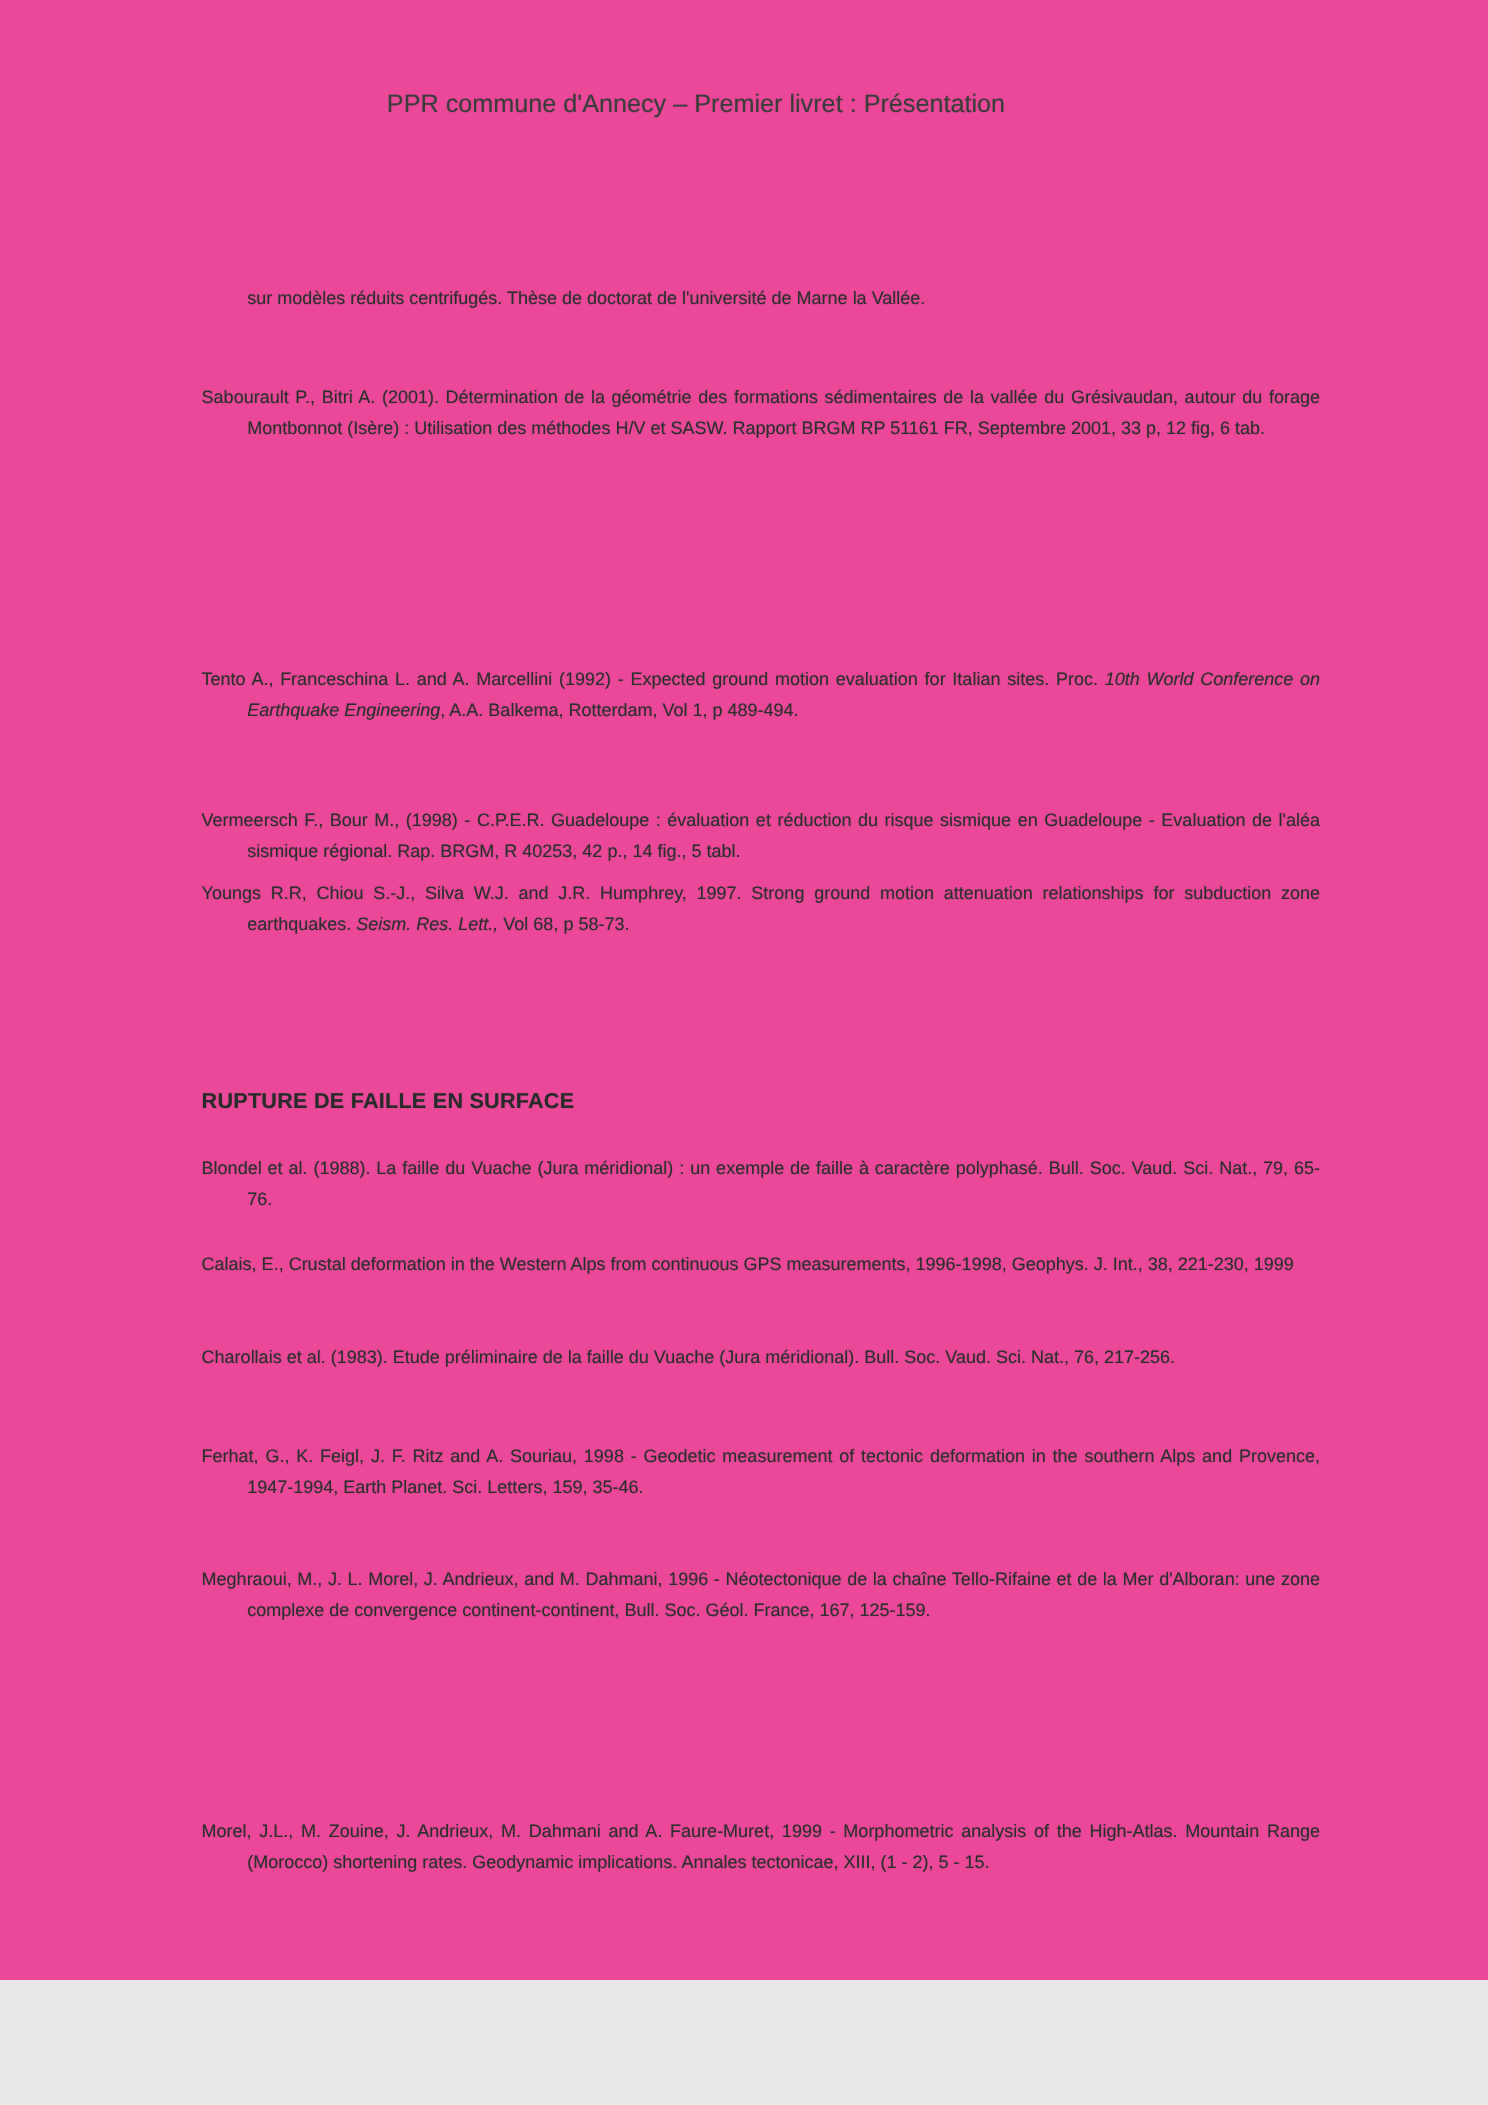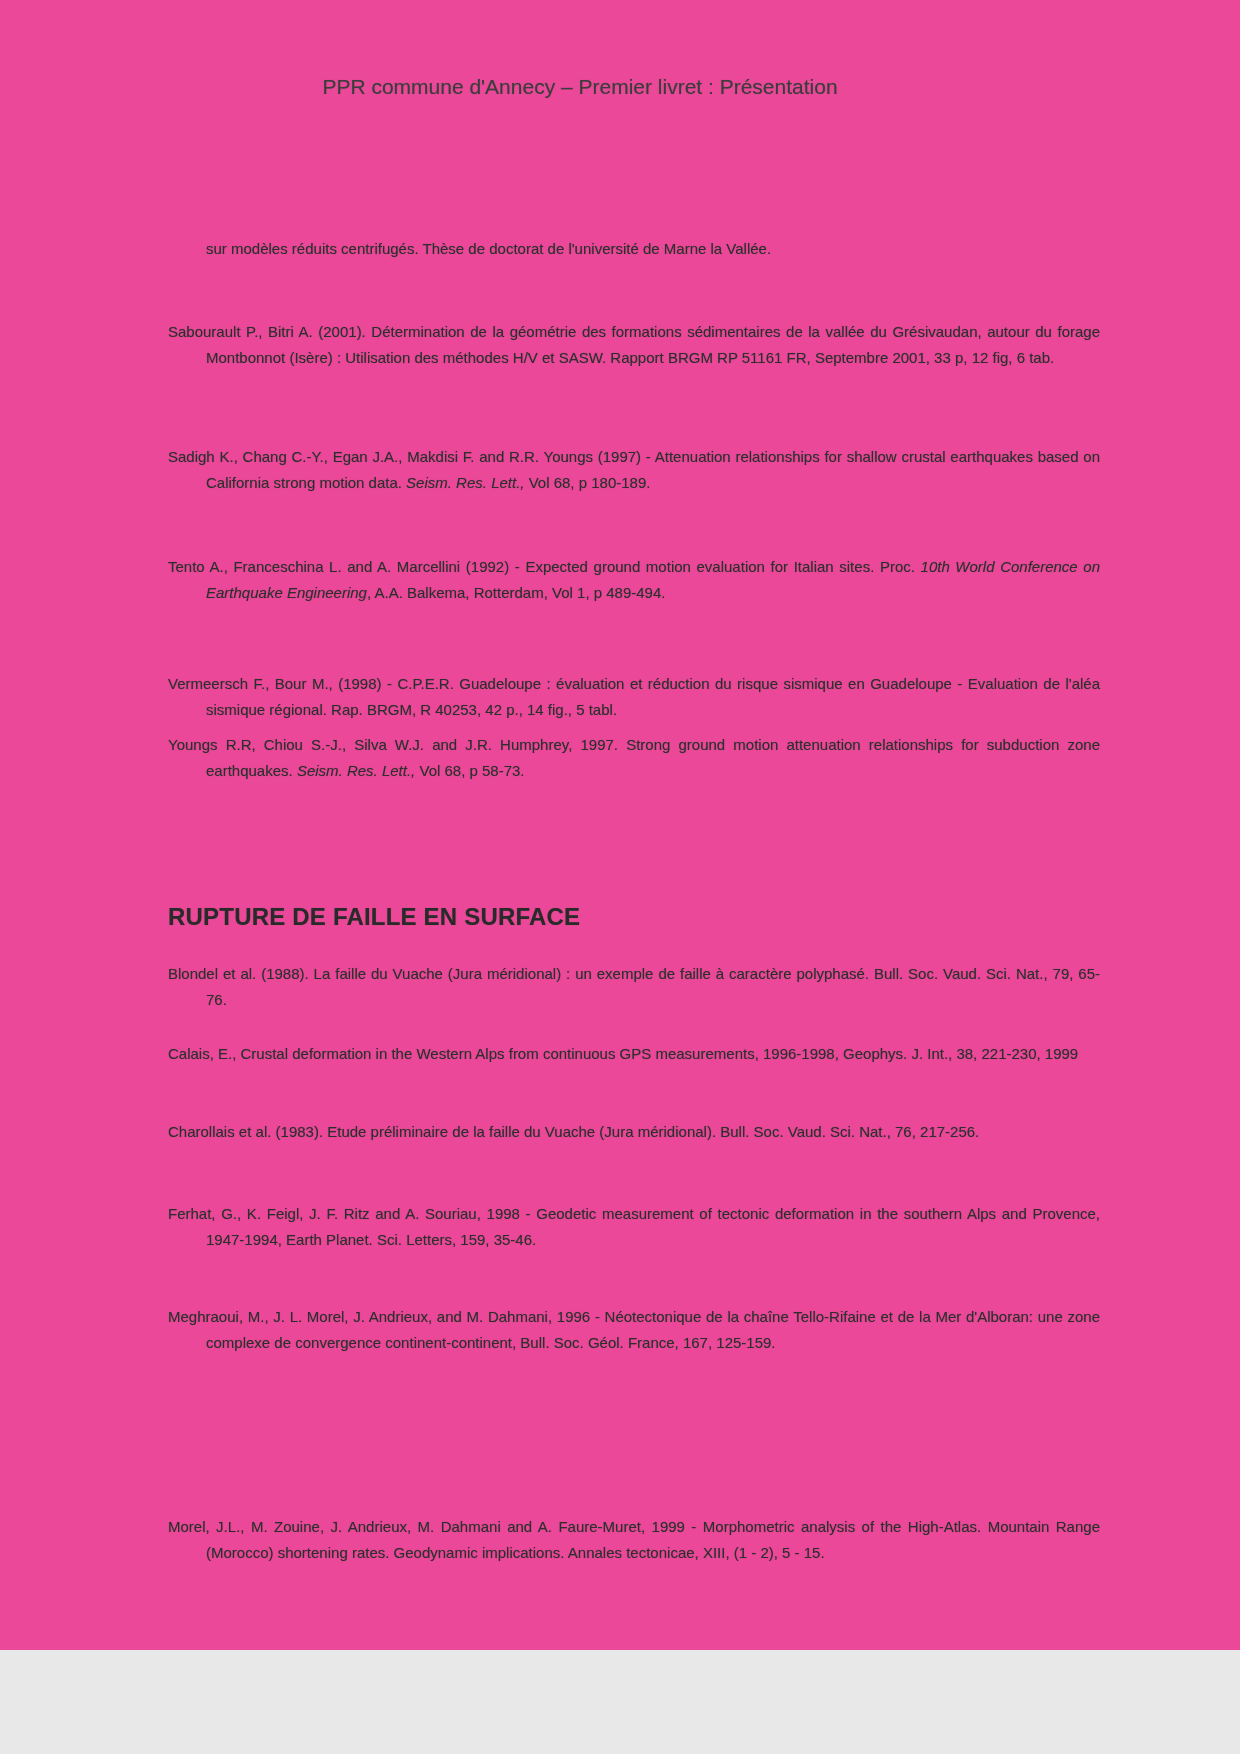--- a/index.html
+++ b/index.html
@@ -47,21 +47,21 @@
     text-indent: 0;
   }
   p.ref .it {
     font-style: italic;
   }
   h2.section-heading {
     position: absolute;
     left: 168px;
     width: 894px;
     margin: 0;
-    font-size: 24px;
+    font-size: 18px;
     line-height: 26px;
     font-weight: bold;
     letter-spacing: 0.2px;
     color: #2a2a2a;
   }
   .page-number {
     position: absolute;
     left: 168px;
     top: 1720px;
     font-size: 21px;
@@ -74,21 +74,20 @@
 
 <div class="page">
   <div class="scan">
 
     <div class="running-header">PPR commune d'Annecy – Premier livret : Présentation</div>
 
     <p class="ref cont" style="top:236px"><span>sur modèles réduits centrifugés. Thèse de doctorat de l'université de Marne la Vallée.</span></p>
 
     <p class="ref" style="top:319px"><span>Sabourault P., Bitri A. (2001). Détermination de la géométrie des formations sédimentaires de la vallée du Grésivaudan, autour du forage Montbonnot (Isère) : Utilisation des méthodes H/V et SASW. Rapport BRGM RP 51161 FR, Septembre 2001, 33 p, 12 fig, 6 tab.</span></p>
 
-    <p class="ref" style="top:444px"><span>Sadigh K., Chang C.-Y., Egan J.A., Makdisi F. and R.R. Youngs (1997) - Attenuation relationships for shallow crustal earthquakes based on California strong motion data. </span><span class="it">Seism. Res. Lett.,</span><span> Vol 68, p 180-189.</span></p>
 
     <p class="ref" style="top:554px"><span>Tento A., Franceschina L. and A. Marcellini (1992) - Expected ground motion evaluation for Italian sites. Proc. </span><span class="it">10th World Conference on Earthquake Engineering</span><span>, A.A. Balkema, Rotterdam, Vol 1, p 489-494.</span></p>
 
     <p class="ref" style="top:671px"><span>Vermeersch F., Bour M., (1998) - C.P.E.R. Guadeloupe : évaluation et réduction du risque sismique en Guadeloupe - Evaluation de l'aléa sismique régional. Rap. BRGM, R 40253, 42 p., 14 fig., 5 tabl.</span></p>
 
     <p class="ref" style="top:732px"><span>Youngs R.R, Chiou S.-J., Silva W.J. and J.R. Humphrey, 1997. Strong ground motion attenuation relationships for subduction zone earthquakes. </span><span class="it">Seism. Res. Lett.,</span><span> Vol 68, p 58-73.</span></p>
 
     <h2 class="section-heading" style="top:904px">RUPTURE DE FAILLE EN SURFACE</h2>
 
     <p class="ref" style="top:961px"><span>Blondel et al. (1988). La faille du Vuache (Jura méridional) : un exemple de faille à caractère polyphasé. Bull. Soc. Vaud. Sci. Nat., 79, 65-76.</span></p>

